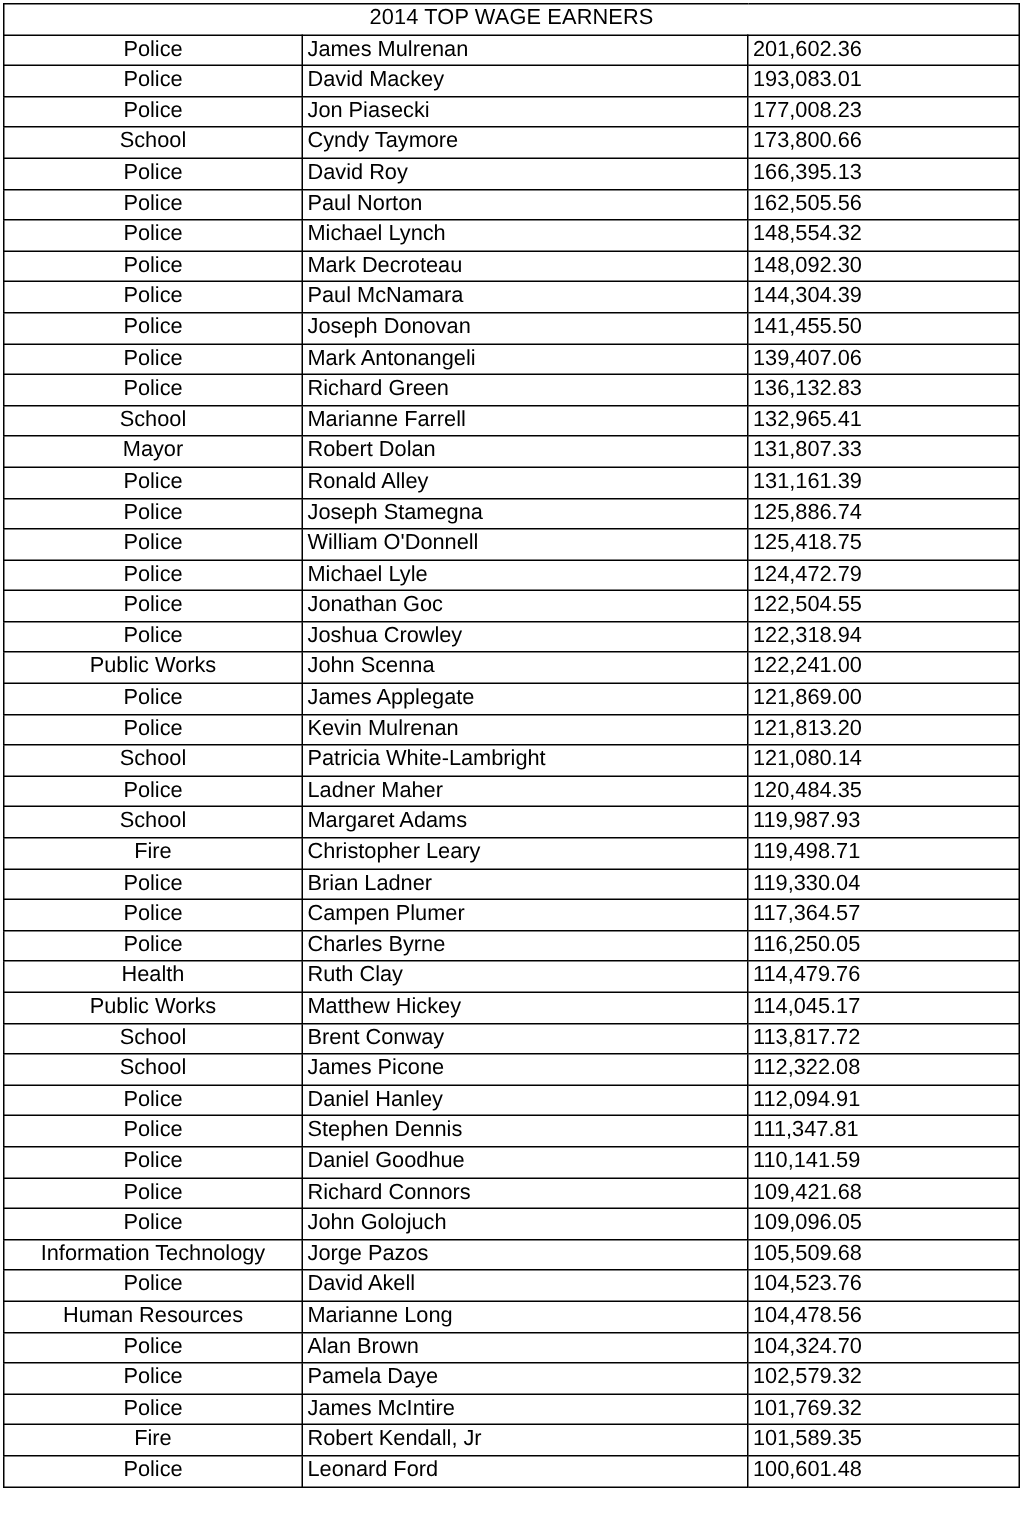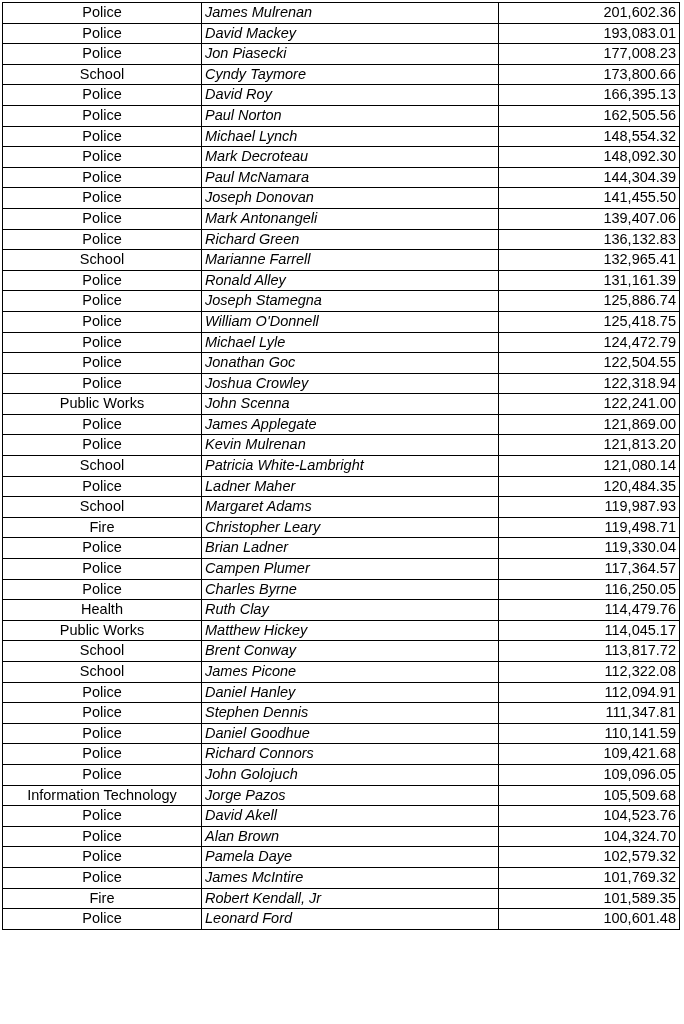--- a/index.html
+++ b/index.html
@@ -42,34 +42,37 @@
     background: #ffffff;
   }
   td.title-cell {
     text-align: center;
     height: 21px;
     line-height: 21px;
     font-size: 14.5px;
     letter-spacing: 0.1px;
   }
   td.dept-cell { text-align: center; }
-  td.name-cell { text-align: left; font-style: italic; }
-  td.amount-cell { text-align: right; padding-right: 5px; }
+  td.name-cell { text-align: left; }
+  td.amount-cell { padding-right: 5px; }
 </style>
 </head>
 <body>
 
 <div id="wage-table-wrap">
   <table class="wage-table">
     <colgroup>
       <col class="col-dept">
       <col class="col-name">
       <col class="col-amt">
     </colgroup>
     <tbody id="table-body">
+      <tr>
+        <td class="title-cell" colspan="3">2014 TOP WAGE EARNERS</td>
+      </tr>
 
     <tr>
           <td class="dept-cell">Police</td>
           <td class="name-cell">James Mulrenan</td>
           <td class="amount-cell">201,602.36</td>
         </tr>
         <tr>
           <td class="dept-cell">Police</td>
           <td class="name-cell">David Mackey</td>
           <td class="amount-cell">193,083.01</td>
@@ -121,20 +124,25 @@
         </tr>
         <tr>
           <td class="dept-cell">Police</td>
           <td class="name-cell">Richard Green</td>
           <td class="amount-cell">136,132.83</td>
         </tr>
         <tr>
           <td class="dept-cell">School</td>
           <td class="name-cell">Marianne Farrell</td>
           <td class="amount-cell">132,965.41</td>
+        </tr>
+        <tr>
+          <td class="dept-cell">Mayor</td>
+          <td class="name-cell">Robert Dolan</td>
+          <td class="amount-cell">131,807.33</td>
         </tr>
         <tr>
           <td class="dept-cell">Police</td>
           <td class="name-cell">Ronald Alley</td>
           <td class="amount-cell">131,161.39</td>
         </tr>
         <tr>
           <td class="dept-cell">Police</td>
           <td class="name-cell">Joseph Stamegna</td>
           <td class="amount-cell">125,886.74</td>
@@ -256,20 +264,25 @@
         </tr>
         <tr>
           <td class="dept-cell">Information Technology</td>
           <td class="name-cell">Jorge Pazos</td>
           <td class="amount-cell">105,509.68</td>
         </tr>
         <tr>
           <td class="dept-cell">Police</td>
           <td class="name-cell">David Akell</td>
           <td class="amount-cell">104,523.76</td>
+        </tr>
+        <tr>
+          <td class="dept-cell">Human Resources</td>
+          <td class="name-cell">Marianne Long</td>
+          <td class="amount-cell">104,478.56</td>
         </tr>
         <tr>
           <td class="dept-cell">Police</td>
           <td class="name-cell">Alan Brown</td>
           <td class="amount-cell">104,324.70</td>
         </tr>
         <tr>
           <td class="dept-cell">Police</td>
           <td class="name-cell">Pamela Daye</td>
           <td class="amount-cell">102,579.32</td>

